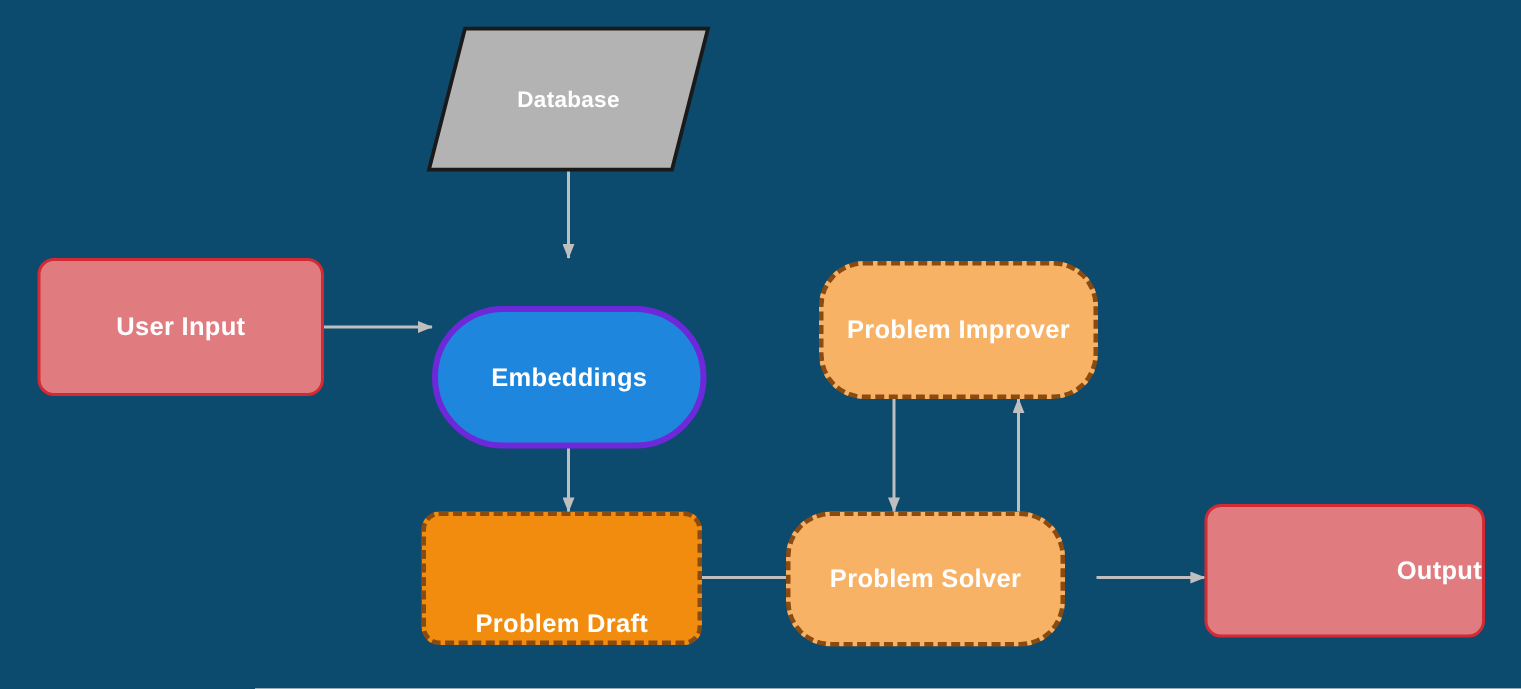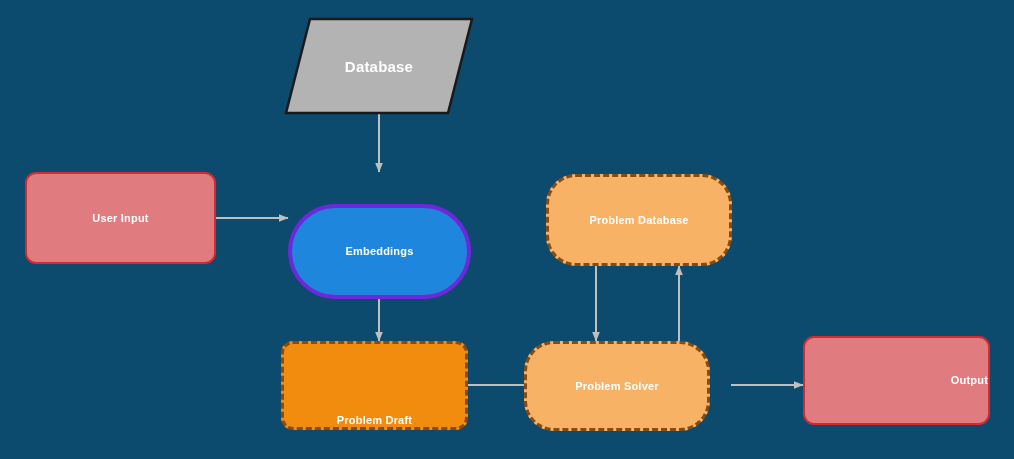--- a/index.html
+++ b/index.html
@@ -27,21 +27,21 @@
   }
   .node {
     position: absolute;
     box-sizing: border-box;
     display: flex;
     align-items: center;
     justify-content: center;
     text-align: center;
     color: #ffffff;
     font-weight: bold;
-    font-size: 11px;
+    font-size: 17px;
     line-height: 1.28;
     letter-spacing: 0.2px;
     z-index: 3;
   }
   
   .node-red {
     background: #e07b7f;
     border: 2px solid #d22b33;
     border-radius: 11px;
   }
@@ -123,21 +123,21 @@
 
   <div class="node node-red" style="left:25px; top:172px; width:191px; height:92px;">
     <span>User Input</span>
   </div>
 
   <div class="node node-blue" style="left:288px; top:173px; width:183px; height:95px;">
     <span>Embeddings</span>
   </div>
 
   <div class="node node-orange-light" style="left:546px; top:174px; width:186px; height:92px;">
-    <span>Problem Database</span>
+    <span>Problem Improver</span>
   </div>
 
   <div class="node node-orange-strong" style="left:281px; top:341px; width:187px; height:89px;">
     <span>
       <span class="label-line">Problem Draft</span>
     </span>
   </div>
 
   <div class="node node-orange-light" style="left:524px; top:341px; width:186px; height:90px;">
     <span>Problem Solver</span>

